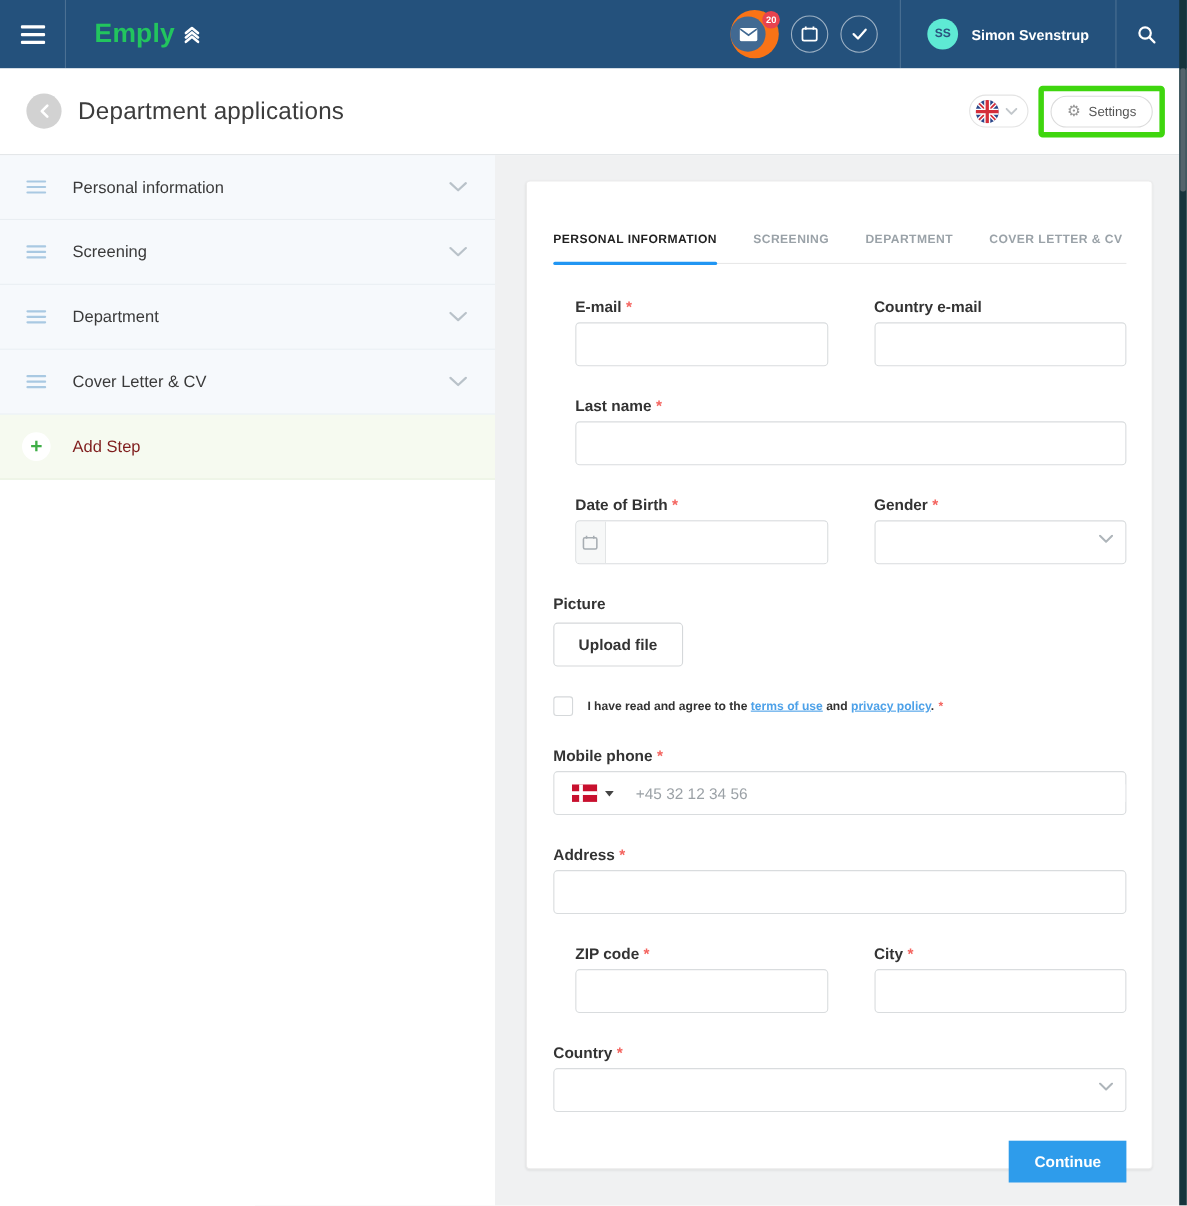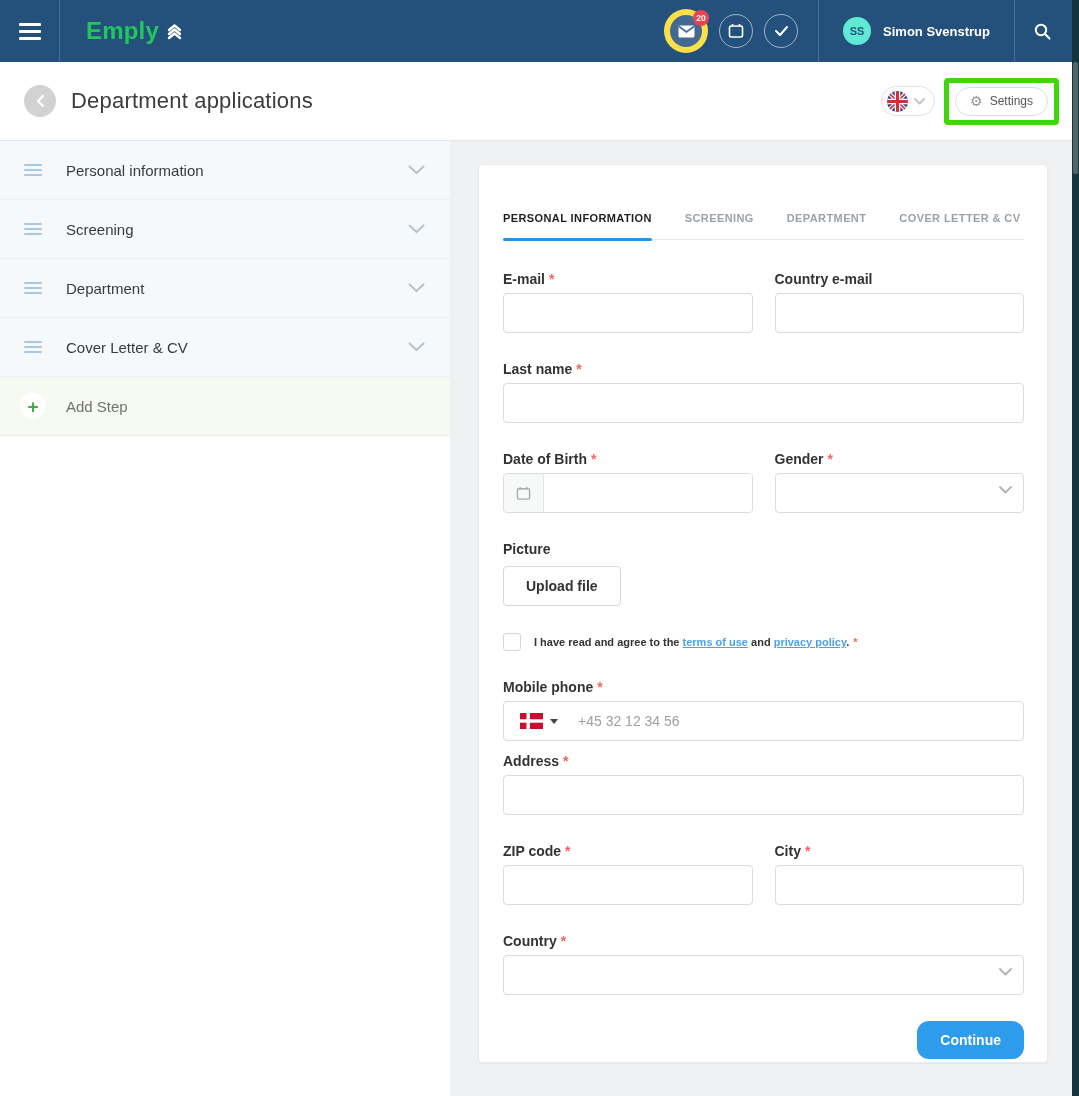--- a/index.html
+++ b/index.html
@@ -10,21 +10,21 @@
   }
   
   #navbar { position:absolute; top:0; left:0; right:0; height:62px; background:#24517c; display:flex; align-items:stretch; z-index:5; }
   .nav-burger { width:60px; display:flex; align-items:center; justify-content:center; flex-direction:column; gap:4px; cursor:pointer; border-right:1px solid rgba(255,255,255,0.18); }
   .nav-burger span { display:block; width:22px; height:3px; background:#fff; border-radius:1px; }
   .nav-logo { display:flex; align-items:center; margin-left:26px; gap:6px; }
   .nav-logo .logo-text { color:#22c55e; font-size:24px; font-weight:bold; letter-spacing:0.2px; }
   .nav-right { margin-left:auto; display:flex; align-items:stretch; padding-right:10px; }
   .nav-icons { display:flex; align-items:center; gap:11px; padding:0 20px 0 10px; }
   .icon-circle { width:34px; height:34px; border-radius:50%; border:1px solid rgba(255,255,255,0.55); display:flex; align-items:center; justify-content:center; cursor:pointer; }
-  .mail-wrap { width:44px; height:44px; border-radius:50%; background:#fde047; display:flex; align-items:center; justify-content:center; position:relative; cursor:pointer; }
+  .mail-wrap { width:44px; height:44px; border-radius:50%; background:#f97316; display:flex; align-items:center; justify-content:flex-start; position:relative; cursor:pointer; }
   .mail-inner { width:32px; height:32px; border-radius:50%; background:#416992; display:flex; align-items:center; justify-content:center; }
   .badge { position:absolute; top:1px; right:-1px; min-width:16px; height:16px; border-radius:8px; background:#e8434f; color:#fff; font-size:8.5px; font-weight:bold; display:flex; align-items:center; justify-content:center; padding:0 3px; }
   .nav-divider { width:1px; background:rgba(255,255,255,0.18); }
   .nav-user { display:flex; align-items:center; gap:12px; padding:0 24px; cursor:pointer; }
   .avatar { width:28px; height:28px; border-radius:50%; background:#5eead4; color:#2b557f; font-size:11px; font-weight:bold; display:flex; align-items:center; justify-content:center; }
   .user-name { color:#fff; font-size:13px; font-weight:bold; }
   .nav-search { width:54px; display:flex; align-items:center; justify-content:center; cursor:pointer; }
   
   #header { position:absolute; top:62px; left:0; right:7px; height:79px; background:#fff; border-bottom:1px solid #e4e7e9; display:flex; align-items:center; z-index:4; }
   .back-btn { width:32px; height:32px; border-radius:50%; background:#d2d2d2; margin-left:24px; display:flex; align-items:center; justify-content:center; cursor:pointer; flex:none; }
@@ -36,52 +36,52 @@
   .gear { font-family:"DejaVu Sans", sans-serif; font-size:14px; color:#949494; line-height:1; }
   
   #sidebar { position:absolute; top:141px; left:0; width:450px; bottom:0; background:#fff; z-index:3; }
   .step-row { height:59px; background:#f6f9fc; border-bottom:1px solid #e9eef2; display:flex; align-items:center; cursor:pointer; }
   .drag-handle { width:18px; margin-left:24px; display:flex; flex-direction:column; gap:3px; cursor:grab; }
   .drag-handle i { display:block; height:2px; background:#a9c9e2; border-radius:1px; }
   .step-label { font-size:15px; color:#3a3a3a; margin-left:24px; }
   .step-chevron { margin-left:auto; margin-right:25px; }
   .add-step-row { height:59px; background:#f6faf0; border-bottom:1px solid #e7f0de; display:flex; align-items:center; cursor:pointer; }
   .plus-circle { width:26px; height:26px; border-radius:50%; background:#fff; margin-left:20px; display:flex; align-items:center; justify-content:center; color:#3fae47; font-size:19px; font-weight:bold; line-height:1; }
-  .add-step-label { font-size:15px; color:#737373; margin-left:20px; }
+  .add-step-label { font-size:15px; color:#7f1d1d; margin-left:20px; }
   
   #main { position:absolute; top:141px; left:450px; right:7px; bottom:0; background:#f0f1f2; }
   #card { position:absolute; left:28px; top:23px; width:570px; height:899px; background:#fff; border-radius:4px; border:1px solid #ececec; box-shadow:0 1px 2px rgba(0,0,0,0.06); padding:0 23px 0 24px; }
   .tabs { display:flex; gap:33px; padding-top:47px; border-bottom:1px solid #e8e8e8; }
   .tab { font-size:11px; font-weight:bold; letter-spacing:0.4px; color:#9aa2a8; padding-bottom:15px; position:relative; cursor:pointer; white-space:nowrap; }
   .tab.active { color:#1f1f1f; }
   .tab.active::after { content:""; position:absolute; left:0; right:0; bottom:-2px; height:3px; background:#2196f3; border-radius:2px; }
   
   .form { padding-top:31px; }
   .frow { display:flex; gap:22px; margin-bottom:28px; }
-  .fcol { flex:1; min-width:0; }
+  .fcol { flex:1; min-width:0;margin-left:20px; }
   .flabel { display:block; font-size:14px; font-weight:bold; color:#333; margin-bottom:6px; }
   .req { color:#f4645f; margin-left:4px; font-weight:bold; }
   .tinput { width:100%; height:40px; border:1px solid #d9dcde; border-radius:4px; background:#fff; font-size:14px; padding:0 10px; color:#333; font-family:"Liberation Sans", sans-serif; outline:none; }
   .select-box { position:relative; }
   .select-box .chev { position:absolute; right:12px; top:13px; pointer-events:none; }
   .dob-box { display:flex; height:40px; border:1px solid #d9dcde; border-radius:4px; overflow:hidden; background:#fff; }
   .dob-addon { width:40px; background:#f7f8f8; border-right:1px solid #e3e5e6; display:flex; align-items:center; justify-content:center; cursor:pointer; }
   .dob-box input { flex:1; border:none; font-size:14px; padding:0 10px; outline:none; }
   .upload-btn { height:40px; padding:0 22px; background:#fff; border:1px solid #d5d8da; border-radius:4px; font-size:14px; font-weight:bold; color:#333; cursor:pointer; font-family:"Liberation Sans", sans-serif; }
   .terms-row { display:flex; align-items:flex-start; gap:13px; margin:26px 0 27px; }
   .checkbox { width:18px; height:18px; border:1px solid #d5d8da; border-radius:3px; background:#fff; cursor:pointer; flex:none; margin-top:1px; }
   .terms-text { font-size:11px; font-weight:bold; color:#333; line-height:20px; }
   .terms-text a { color:#4da1e8; text-decoration:underline; cursor:pointer; }
   .phone-box { display:flex; align-items:center; height:40px; border:1px solid #d9dcde; border-radius:4px; background:#fff; }
   .flag-dk { margin-left:16px; display:flex; align-items:center; cursor:pointer; }
   .flag-caret { width:0; height:0; border-left:4px solid transparent; border-right:4px solid transparent; border-top:5px solid #444; margin-left:7px; cursor:pointer; }
   .phone-box input { flex:1; border:none; outline:none; font-size:14px; padding:0 10px 0 20px; color:#8b5cf6; }
   .phone-box input::placeholder, .tinput::placeholder { color:#9ba1a6; }
   .continue-row { display:flex; justify-content:flex-end; margin-top:26px; }
-  .continue-btn { height:38px; padding:0 23px; background:#2e9ceb; color:#fff; border:none; border-radius:12px; font-size:14px; font-weight:bold; cursor:pointer; font-family:"Liberation Sans", sans-serif; }
+  .continue-btn { height:38px; padding:0 23px; background:#2e9ceb; color:#fff; border:none; border-radius:0; font-size:14px; font-weight:bold; cursor:pointer; font-family:"Liberation Sans", sans-serif; }
   
   #scrollbar { position:absolute; top:0; right:0; width:7px; bottom:0; background:#16343c; z-index:10; }
   #scroll-thumb { position:absolute; top:62px; left:1px; width:5px; height:112px; background:#54646b; border-radius:2px; }
   svg { display:block; }
 </style>
 </head>
 <body>
 
 <div id="navbar">
   <div class="nav-burger">
@@ -303,21 +303,21 @@
       <div style="margin-bottom:26px;">
         <label class="flabel" style="margin-bottom:9px;"><span>Picture</span></label>
         <button class="upload-btn">Upload file</button>
       </div>
 
       <div class="terms-row">
         <span class="checkbox"></span>
         <span class="terms-text"><span>I have read and agree to the </span><a>terms of use</a><span> and </span><a>privacy policy</a><span>.</span><span class="req">*</span></span>
       </div>
 
-      <div style="margin-bottom:12px;">
+      <div style="margin-bottom:28px;">
         <label class="flabel"><span>Mobile phone</span><span class="req">*</span></label>
         <div class="phone-box">
           <span class="flag-dk">
             <svg width="23" height="16" viewBox="0 0 23 16">
                 <rect width="23" height="16" fill="#c8102e"></rect>
                 <rect x="6.5" y="0" width="3.4" height="16" fill="#fff"></rect>
                 <rect x="0" y="6.3" width="23" height="3.4" fill="#fff"></rect>
               </svg>
           </span>
           <span class="flag-caret"></span>

